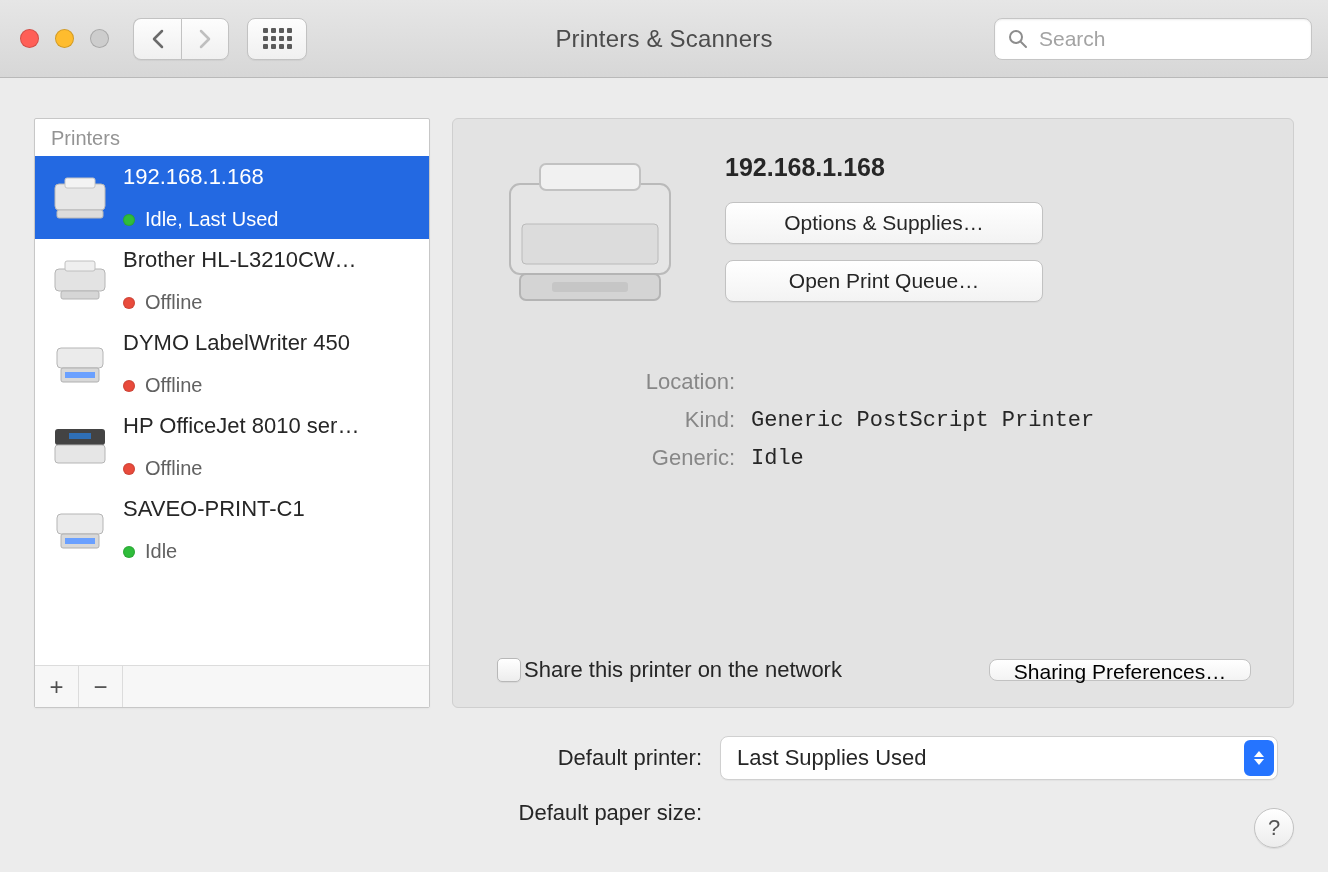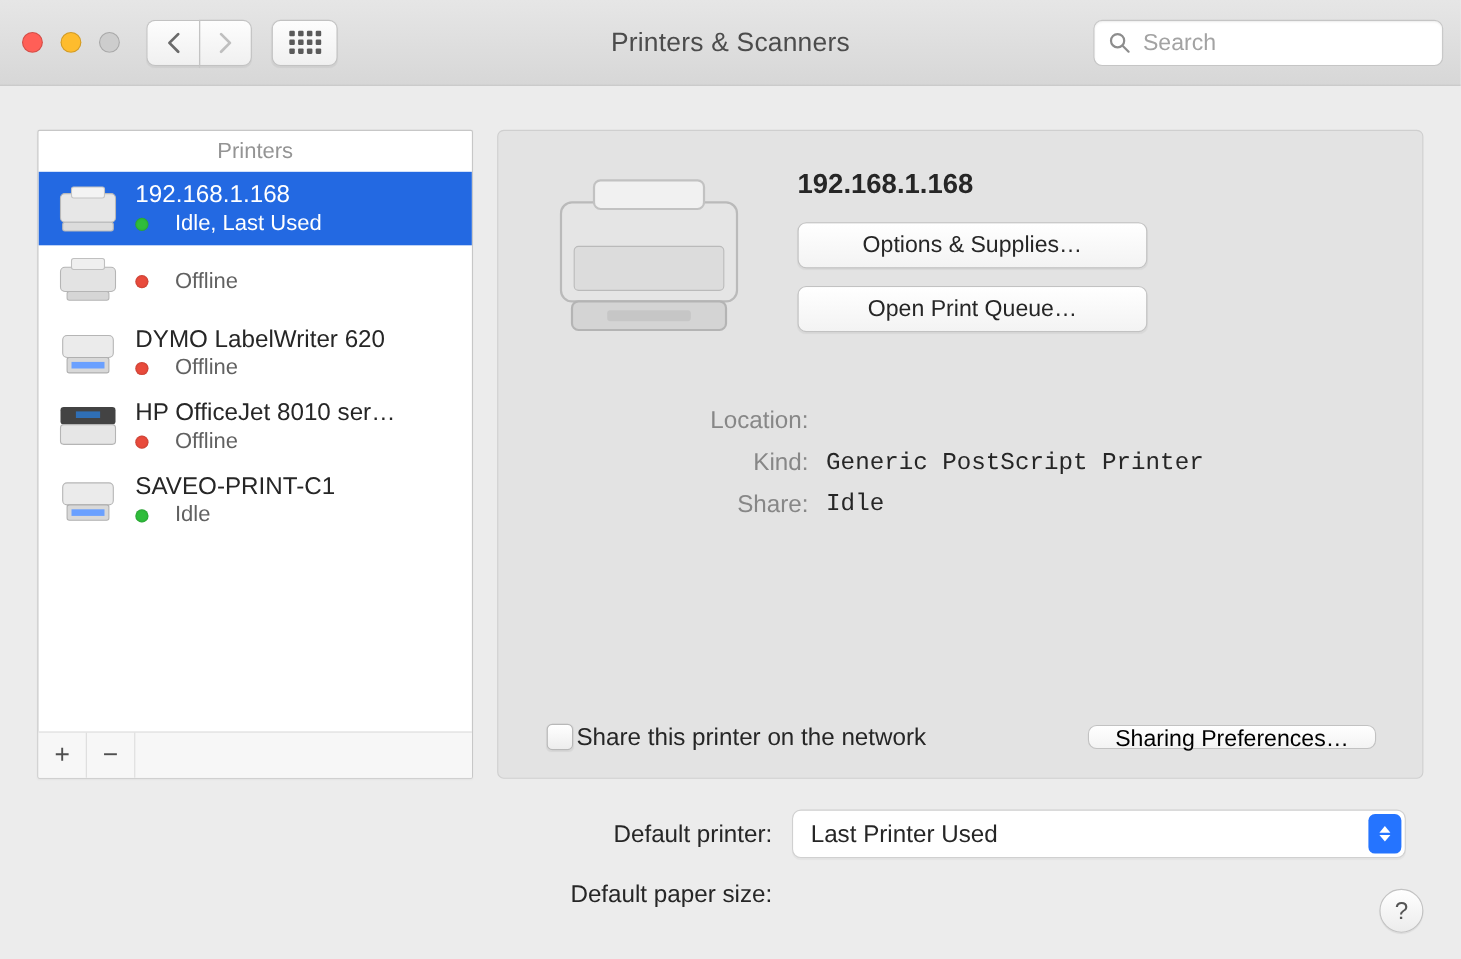--- a/index.html
+++ b/index.html
@@ -75,34 +75,34 @@
     position:absolute;
     left:34px; top:40px;
     width: 396px;
     height: 590px;
     background:#fff;
     border:1px solid #c7c7c7;
     border-radius:2px;
     display:flex; flex-direction:column;
     box-shadow: 0 1px 2px rgba(0,0,0,0.04);
   }
-  .list-header { padding: 8px 16px 6px; font-size:20px; color:#949494; border-bottom:0;text-align:center; }
+  .list-header { padding: 8px 16px 6px; font-size:20px; color:#949494; border-bottom:0; }
   .list-body { flex:1; overflow:auto; }
   .printer-item {
     display:flex; align-items:center;
     padding: 8px 10px 8px 14px;
     gap: 12px;
     cursor:default;
   }
   .printer-item.selected { background:#2369e2; color:#fff; }
   .printer-item .p-icon { width: 62px; height: 48px; flex-shrink:0; display:flex; align-items:center; justify-content:center; }
   .printer-info { min-width:0; }
   .printer-name { font-size:22px; white-space:nowrap; overflow:hidden; text-overflow:ellipsis; max-width: 280px; }
   .printer-item:not(.selected) .printer-name { color:#262626; }
-  .printer-status-line { display:flex; align-items:center; gap:24px; margin-top:2px; }
+  .printer-status-line { display:flex; align-items:center; gap:10px; margin-top:18px; }
   .status-dot { width:12px; height:12px; border-radius:50%; }
   .status-dot.green { background:#2fbd3b; box-shadow: inset 0 0 2px rgba(0,0,0,0.3); }
   .status-dot.red { background:#e94b3c; box-shadow: inset 0 0 2px rgba(0,0,0,0.3); }
   .printer-item.selected .status-dot.green { background:#2fbd3b; }
   .status-text { font-size:20px; color:#616161; }
   .printer-item.selected .status-text { color:#fff; }
 
   .list-footer {
     height: 42px;
     border-top: 1px solid #dcdcdc;
@@ -295,37 +295,38 @@
 
       <div class="printer-item">
         <div class="p-icon">
           <svg class="printer-svg" width="58" height="44" viewBox="0 0 58 44">
             <rect x="4" y="10" width="50" height="22" rx="4" fill="#e3e3e3" stroke="#b5b5b5"></rect>
             <rect x="14" y="2" width="30" height="10" rx="2" fill="#efefef" stroke="#c0c0c0"></rect>
             <rect x="10" y="32" width="38" height="8" rx="2" fill="#d6d6d6" stroke="#b5b5b5"></rect>
           </svg>
         </div>
         <div class="printer-info">
+          <div class="printer-name">Brother HL-L3210CW…</div>
           <div class="printer-status-line">
             <div class="status-dot red"></div>
             <div class="status-text">Offline</div>
           </div>
         </div>
       </div>
 
       <div class="printer-item">
         <div class="p-icon">
           <svg class="printer-svg" width="58" height="44" viewBox="0 0 58 44">
             <rect x="6" y="6" width="46" height="20" rx="4" fill="#ebebeb" stroke="#b5b5b5"></rect>
             <rect x="10" y="26" width="38" height="14" rx="2" fill="#d8d8d8" stroke="#b0b0b0"></rect>
             <rect x="14" y="30" width="30" height="6" fill="#6aa0ff"></rect>
           </svg>
         </div>
         <div class="printer-info">
-          <div class="printer-name">DYMO LabelWriter 620</div>
+          <div class="printer-name">DYMO LabelWriter 450</div>
           <div class="printer-status-line">
             <div class="status-dot red"></div>
             <div class="status-text">Offline</div>
           </div>
         </div>
       </div>
 
       <div class="printer-item">
         <div class="p-icon">
           <svg class="printer-svg" width="58" height="44" viewBox="0 0 58 44">
@@ -383,36 +384,36 @@
         <button class="mac-button">Options &amp; Supplies…</button>
         <button class="mac-button">Open Print Queue…</button>
       </div>
     </div>
 
     <div class="info-grid">
       <div class="info-label">Location:</div>
       <div class="info-value"></div>
       <div class="info-label">Kind:</div>
       <div class="info-value">Generic PostScript Printer</div>
-      <div class="info-label">Share:</div>
+      <div class="info-label">Generic:</div>
       <div class="info-value">Idle</div>
     </div>
 
     <div class="share-row">
       <div class="mac-checkbox"></div>
       <div class="share-label">Share this printer on the network</div>
       <button class="sharing-btn">Sharing Preferences…</button>
     </div>
   </div>
 
   <div class="defaults">
     <div class="default-row">
       <div class="default-label">Default printer:</div>
       <div class="mac-select">
-        <span>Last Printer Used</span>
+        <span>Last Supplies Used</span>
         <div class="select-arrows">
           <div class="sa-up"></div>
             <div class="sa-down"></div>
         </div>
       </div>
     </div>
     <div class="default-row">
       <div class="default-label">Default paper size:</div>
     </div>
   </div>

